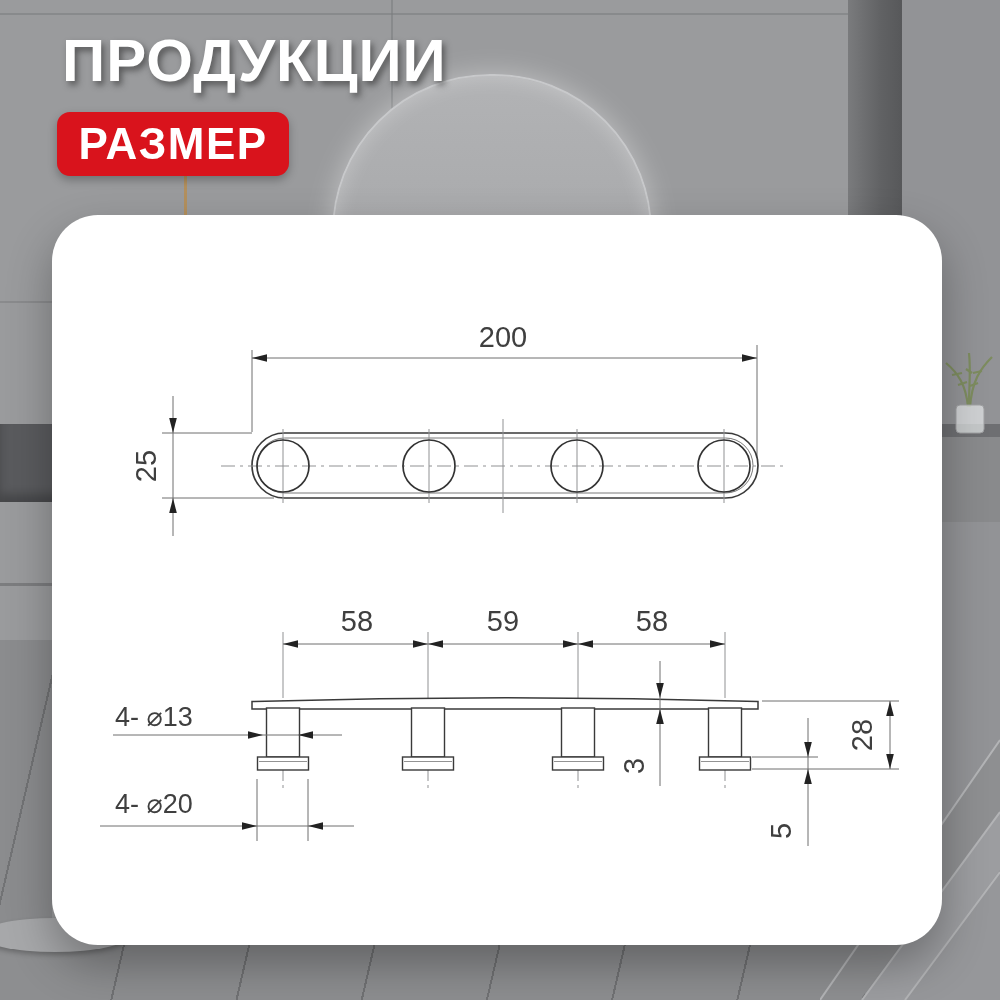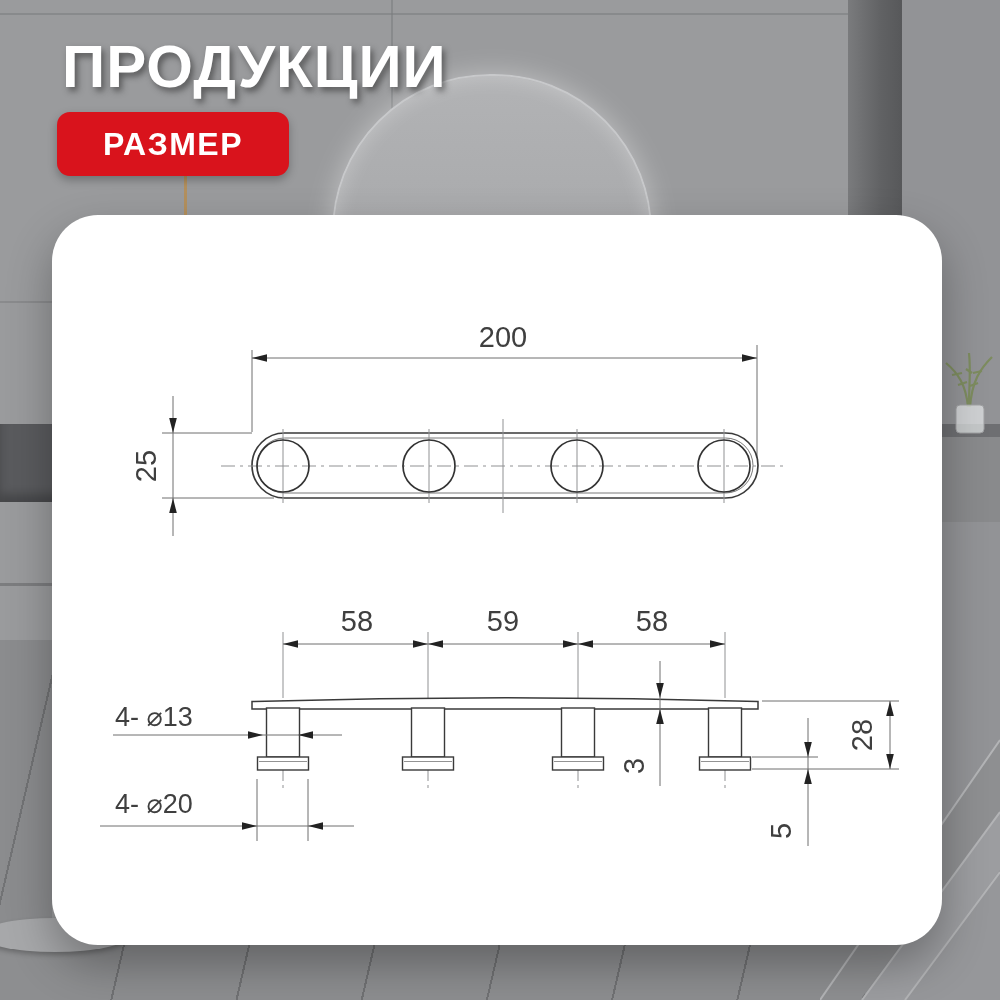--- a/index.html
+++ b/index.html
@@ -25,25 +25,25 @@
   .left-floor-edge{left:0;top:583px;width:140px;height:3px;background:#7c7d7f;}
   .floor-left{left:0;top:640px;width:52px;height:360px;background:#8b8c8e;
         background-image:repeating-linear-gradient(103deg,transparent 0 58px,rgba(108,109,111,.8) 58px 60px);}
   .floor{left:0;top:944px;width:1000px;height:56px;background:#8d8e90;
         background-image:repeating-linear-gradient(103deg,transparent 0 120px,rgba(108,109,111,.85) 120px 122px);}
   .mat{left:-20px;top:918px;width:150px;height:34px;border-radius:50%;background:#a7a8aa;
         box-shadow:0 3px 5px rgba(0,0,0,.25);}
   .stairs{left:820px;top:600px;width:180px;height:400px;}
 
   
-  .title{left:62px;top:32px;font-size:60px;font-weight:bold;color:#ffffff;letter-spacing:1px;
+  .title{left:62px;top:26px;font-size:60px;font-weight:bold;color:#ffffff;letter-spacing:1px;
         text-shadow:3px 4px 6px rgba(35,35,35,.55);white-space:nowrap;}
   .badge{left:57px;top:112px;width:232px;height:64px;border-radius:13px;background:#d9131c;
         display:flex;align-items:center;justify-content:center;box-shadow:0 4px 10px rgba(0,0,0,.28);}
-  .badge span{color:#fff;font-weight:bold;font-size:32px;letter-spacing:1.5px;}
+  .badge span{color:#fff;font-weight:bold;font-size:44px;letter-spacing:1.5px;}
 
   
   .card{left:52px;top:215px;width:890px;height:730px;background:#ffffff;border-radius:46px;
         box-shadow:0 20px 45px rgba(0,0,0,.30);}
   svg.drawing{left:0;top:0;width:1000px;height:1000px;}
   .dimtxt{font-family:"Liberation Sans","DejaVu Sans",sans-serif;font-size:29px;fill:#3f3f3f;}
   .lbltxt{font-family:"Liberation Sans","DejaVu Sans",sans-serif;font-size:27px;fill:#3f3f3f;}
 </style>
 </head>
 <body>

